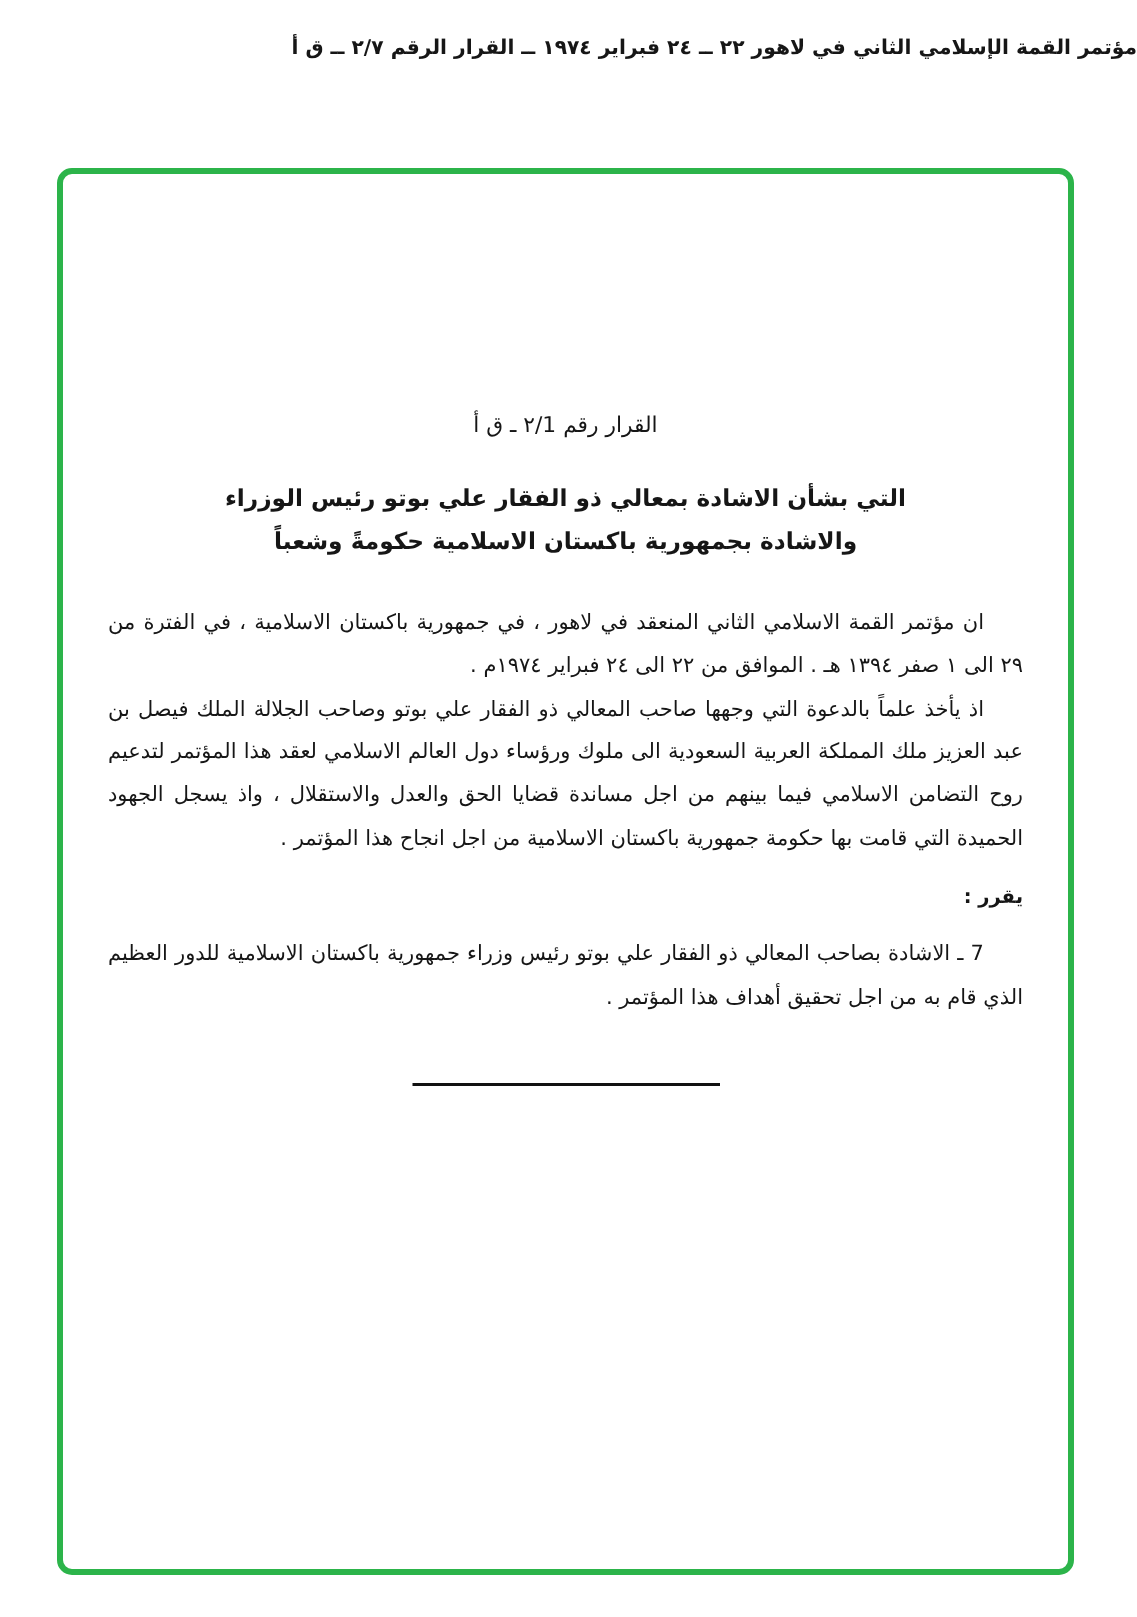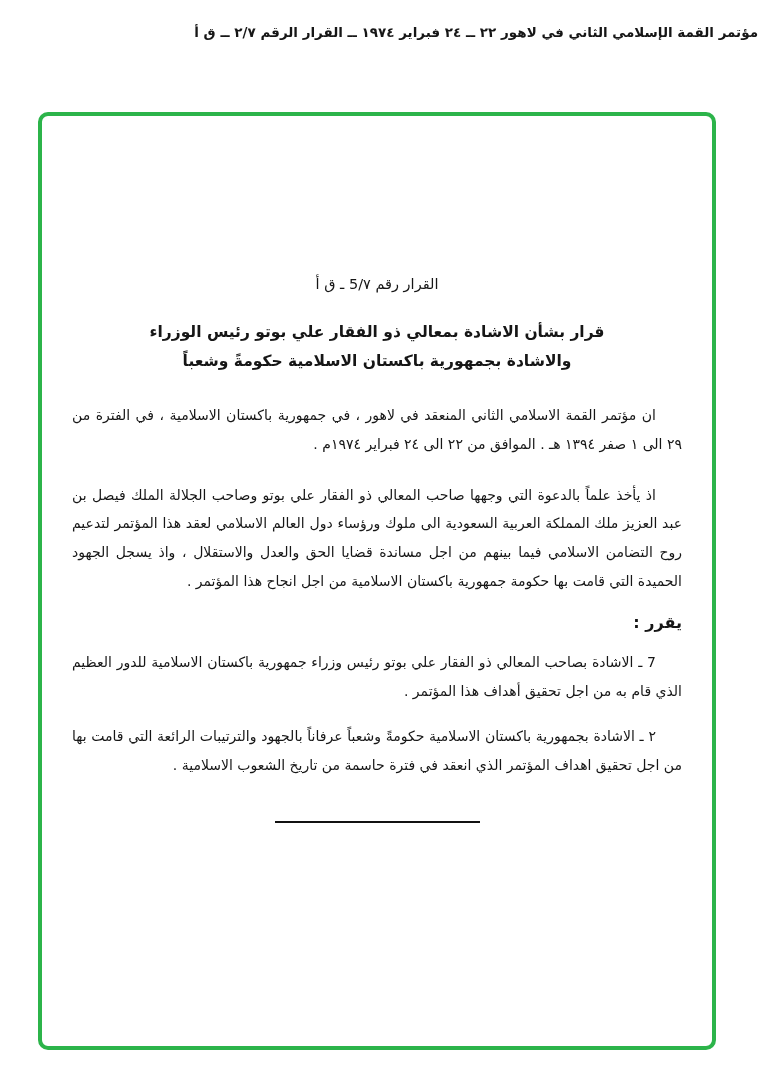--- a/index.html
+++ b/index.html
@@ -56,24 +56,24 @@
     font-weight: bold;
     font-size: 15.5px;
     line-height: 1.85;
   }
   .title + .title { margin-bottom: 26px; }
   .para {
     font-size: 14px;
     line-height: 2.05;
     text-align: justify;
     text-indent: 26px;
-    margin-top: 22px;
+    margin-top: 0;
   }
   .decides {
-    font-size: 16px;
+    font-size: 13px;
     font-weight: bold;
     margin-top: 18px;
   }
   .para.item { margin-top: 16px; }
   .divider {
     border: none;
     border-top: 2px solid #111111;
     width: 205px;
     margin: 42px auto 0 auto;
   }
@@ -83,33 +83,32 @@
 
 <div class="page">
 
   <header class="doc-header">
     <div class="h1">مؤتمر القمة الإسلامي الثاني في لاهور ٢٢ ــ ٢٤ فبراير ١٩٧٤ ــ القرار الرقم ٢/٧ ــ ق أ</div>
   </header>
 
   <div class="green-frame">
     <div class="content">
 
-      <div class="res-num">القرار رقم 5/٧ ـ ق أ</div>
+      <div class="res-num">القرار رقم ٢/1 ـ ق أ</div>
 
-      <div class="title">قرار بشأن الاشادة بمعالي ذو الفقار علي بوتو رئيس الوزراء</div>
+      <div class="title">التي بشأن الاشادة بمعالي ذو الفقار علي بوتو رئيس الوزراء</div>
       <div class="title">والاشادة بجمهورية باكستان الاسلامية حكومةً وشعباً</div>
 
       <p class="para">ان مؤتمر القمة الاسلامي الثاني المنعقد في لاهور ، في جمهورية باكستان الاسلامية ، في الفترة من ٢٩ الى ١ صفر ١٣٩٤ هـ . الموافق من ٢٢ الى ٢٤ فبراير ١٩٧٤م .</p>
 
       <p class="para">اذ يأخذ علماً بالدعوة التي وجهها صاحب المعالي ذو الفقار علي بوتو وصاحب الجلالة الملك فيصل بن عبد العزيز ملك المملكة العربية السعودية الى ملوك ورؤساء دول العالم الاسلامي لعقد هذا المؤتمر لتدعيم روح التضامن الاسلامي فيما بينهم من اجل مساندة قضايا الحق والعدل والاستقلال ، واذ يسجل الجهود الحميدة التي قامت بها حكومة جمهورية باكستان الاسلامية من اجل انجاح هذا المؤتمر .</p>
 
       <div class="decides">يقرر :</div>
 
       <p class="para item">7 ـ الاشادة بصاحب المعالي ذو الفقار علي بوتو رئيس وزراء جمهورية باكستان الاسلامية للدور العظيم الذي قام به من اجل تحقيق أهداف هذا المؤتمر .</p>
 
-      <p class="para item">٢ ـ الاشادة بجمهورية باكستان الاسلامية حكومةً وشعباً عرفاناً بالجهود والترتيبات الرائعة التي قامت بها من اجل تحقيق اهداف المؤتمر الذي انعقد في فترة حاسمة من تاريخ الشعوب الاسلامية .</p>
 
       <hr class="divider">
 
     </div>
   </div>
 
 </div>
 
 </body></html>

